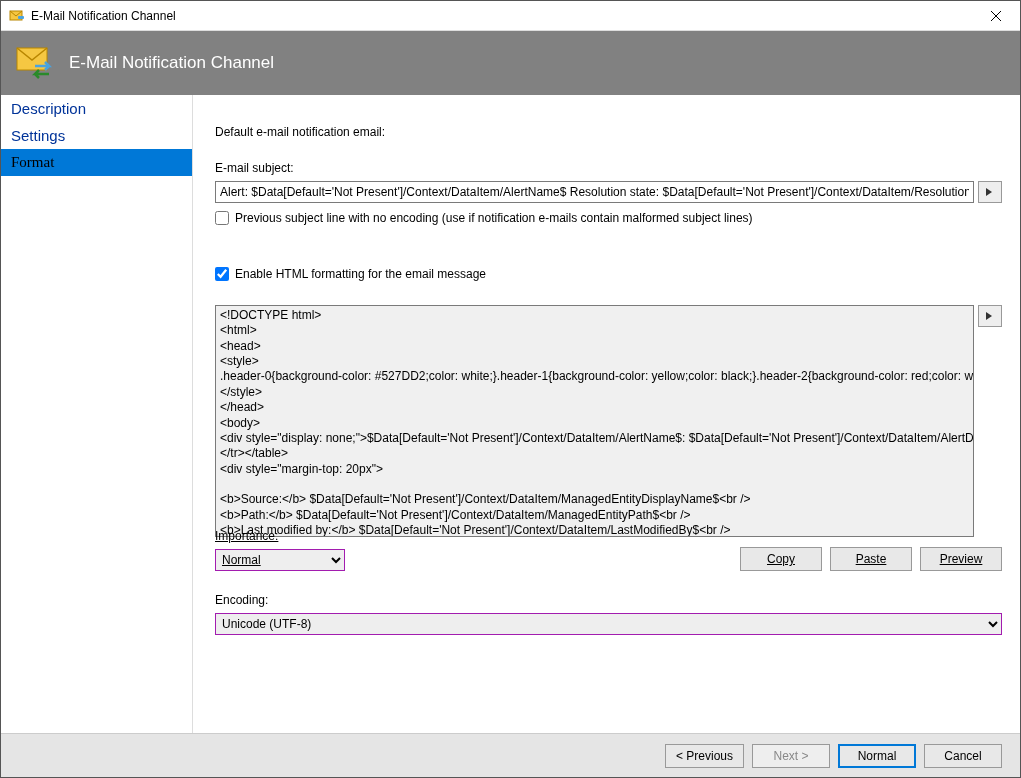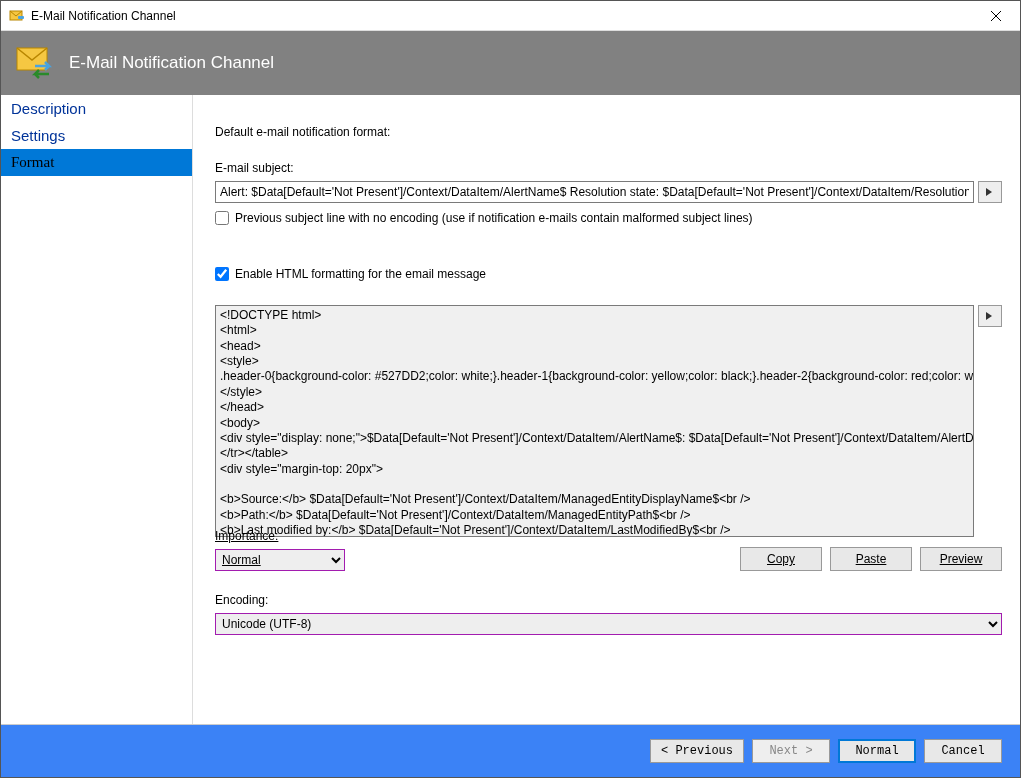--- a/index.html
+++ b/index.html
@@ -138,29 +138,28 @@
     font-size: 12px;
     font-family: inherit;
     padding: 0 2px;
   }
   .enc-row { margin-top: 22px; }
   select.enc { width: 100%; }
 
   .split-row { display:flex; align-items:flex-end; justify-content:space-between;text-decoration:underline; }
 
   .footer {
-    height: 53px;
+    height: 44px;
     border-top: 1px solid #ccc;
     display: flex;
     align-items: center;
     justify-content: flex-end;
     padding: 0 18px;
     gap: 8px;
-    background:#3b82f6;
-    font-family:Liberation Mono, monospace;
+    background:#e5e5e5;
   }
   .footer .btn { min-width: 78px; }
   .footer .btn.disabled { color: #888; background:#eee; }
   .footer .btn.primary { border: 2px solid #0078d7; }
   .gap-md { height:16px; }
   .gap-lg { height:26px; }
 </style>
 </head>
 <body>
 
@@ -198,21 +197,21 @@
   <div class="body">
 
     <div class="sidebar">
       <div class="nav-item">Description</div>
       <div class="nav-item">Settings</div>
       <div class="nav-item active">Format</div>
     </div>
 
     <div class="content">
       <div class="gap-md"></div>
-      <div class="lbl">Default e-mail notification format:</div>
+      <div class="lbl">Default e-mail notification email:</div>
       <div class="gap-md"></div>
 
       <div class="lbl">E-mail subject:</div>
       <div class="row">
         <input type="text" class="subject-input" value="Alert: $Data[Default='Not Present']/Context/DataItem/AlertName$ Resolution state: $Data[Default='Not Present']/Context/DataItem/ResolutionStateName$" style="">
         <div class="arrow-btn">
           <svg width="8" height="8" viewBox="0 0 8 8">
               <polygon points="0,0 0,8 6,4" fill="#333"></polygon>
             </svg>
         </div>

